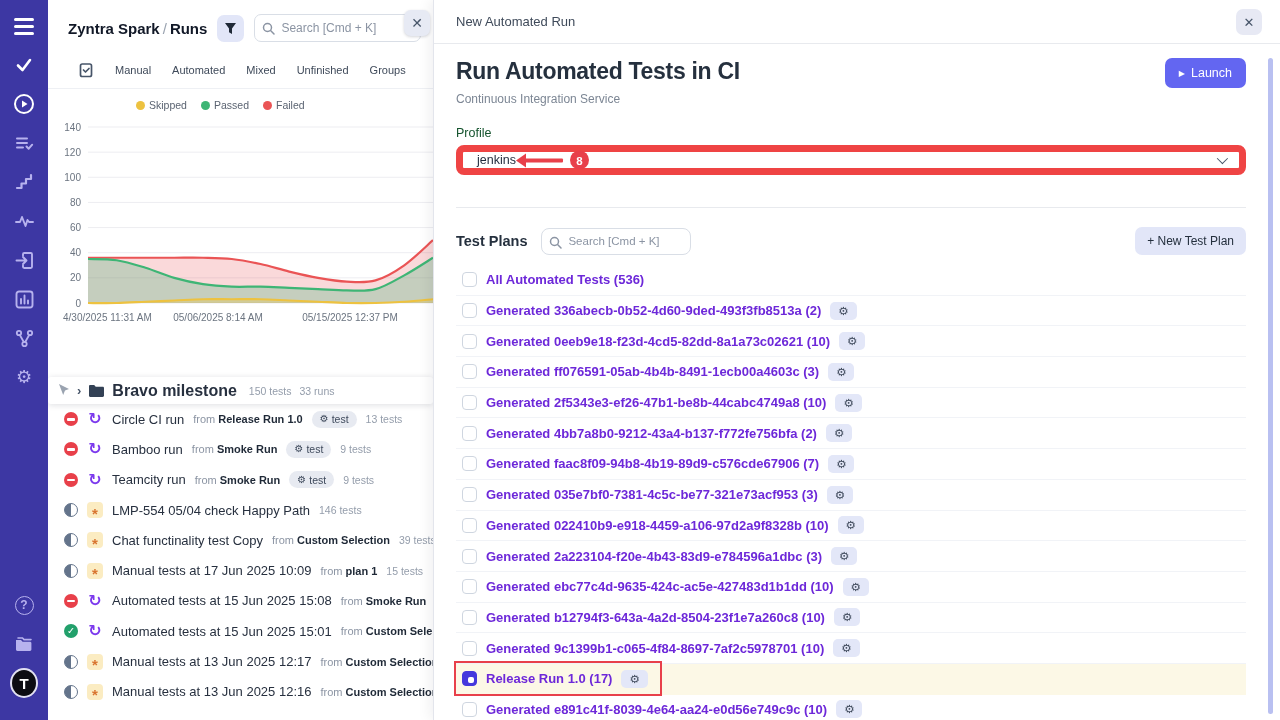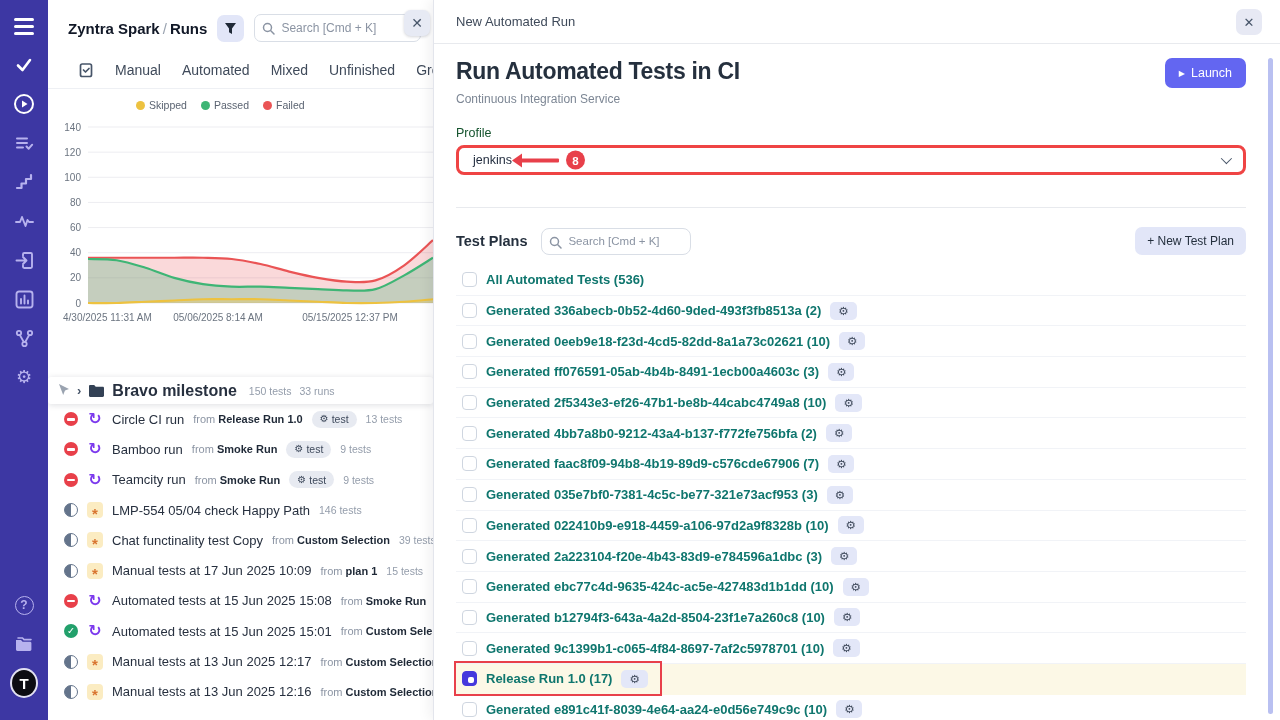--- a/index.html
+++ b/index.html
@@ -34,21 +34,21 @@
   .search-box { position:relative; flex:1; }
   .search-box input { width:100%; height:28px; border:1px solid #d9dee6; border-radius:7px;
     padding:0 8px 0 26px; font-size:12px; color:#334155; outline:none; }
   .search-box input::placeholder { color:#8b94a3; }
   .search-box .mag { position:absolute; left:8px; top:7px; }
   .lp-close { position:absolute; right:3px; top:10px; width:26px; height:26px; border-radius:7px;
     background:#e7eaf4; box-shadow:0 1px 3px rgba(15,23,42,.18); display:flex; align-items:center;
     justify-content:center; font-size:14px; color:#475569; cursor:pointer; z-index:5; }
   .lp-tabs { display:flex; align-items:center; gap:21px; padding:20px 0 10px 30px;
     border-bottom:1px solid #eef0f4; }
-  .lp-tabs .tab { font-size:14px; color:#3f4a5a; cursor:pointer; white-space:nowrap; }
+  .lp-tabs .tab { font-size:11px; color:#3f4a5a; cursor:pointer; white-space:nowrap; }
   .tab-icon { color:#475569; display:flex; }
   .legend { display:flex; gap:14px; padding:10px 0 0 88px; align-items:center; }
   .legend-item { display:flex; align-items:center; gap:4px; font-size:10.5px; color:#5b6472; }
   .legend-dot { width:9px; height:9px; border-radius:50%; }
   #chart-svg { display:block; margin-top:4px; }
   #chart-svg .tick { font-size:10px; fill:#6b7480; }
 
   
   .runs-area { margin-top:48px; }
   .folder-row { display:flex; align-items:center; gap:8px; height:27px; padding-left:10px;
@@ -90,21 +90,21 @@
     background:#e7e9f4; display:flex; align-items:center; justify-content:center; font-size:13px;
     color:#475569; cursor:pointer; }
   .rp-body { padding:14px 34px 0 22px; position:relative; }
   .rp-heading { font-size:23px; font-weight:bold; color:#25303e; letter-spacing:-0.3px; }
   .rp-sub { font-size:12px; color:#7c8694; margin-top:7px; }
   .launch-btn { position:absolute; top:14px; right:34px; background:#6366f1; color:#fff;
     font-size:12.5px; border:none; border-radius:7px; padding:8px 14px; display:flex;
     align-items:center; gap:6px; cursor:pointer; }
   .launch-btn .play { font-size:8px; }
   .profile-label { font-size:12.5px; color:#14532d; margin-top:20px; }
-  .profile-select { margin-top:5px; height:30px; border:3px solid #ef4444; border-radius:8px;
+  .profile-select { margin-top:5px; height:30px; border:7px solid #ef4444; border-radius:8px;
     display:flex; align-items:center; padding:0 14px; position:relative; cursor:pointer; }
   .profile-value { font-size:12.5px; color:#1e293b; }
   .chevron-down { margin-left:auto; width:8px; height:8px; border-right:1.7px solid #475569;
     border-bottom:1.7px solid #475569; transform:rotate(45deg) translateY(-2px); }
   .annot { position:absolute; left:62px; top:50%; transform:translateY(-50%); display:flex;
     align-items:center; pointer-events:none; }
   .annot-arrow { position:relative; width:38px; height:4px; background:#e8404a; border-radius:1px; }
   .annot-arrow::before { content:""; position:absolute; left:-9px; top:-5px; border-top:7px solid transparent;
     border-bottom:7px solid transparent; border-right:10px solid #e8404a; }
   .annot-badge { margin-left:7px; width:19px; height:19px; border-radius:50%; background:#e8404a;
@@ -120,21 +120,21 @@
   .new-plan-btn { margin-left:auto; background:#e2e6f8; border:none; border-radius:7px;
     padding:7px 12px; font-size:12px; color:#25303e; cursor:pointer; white-space:nowrap; }
   .plans-list { margin-top:10px; }
   .plan-row { display:flex; align-items:center; height:30.7px; padding-left:6px; gap:9px;
     border-bottom:1px solid #f1f3f7; position:relative; }
   .checkbox { width:15px; height:15px; border:1.5px solid #cfd6e0; border-radius:4px; background:#fff;
     flex-shrink:0; position:relative; cursor:pointer; }
   .plan-row.checked .checkbox { background:#4438dd; border-color:#4438dd; }
   .plan-row.checked .checkbox::after { content:""; position:absolute; left:4.5px; top:4.5px;
     width:6px; height:6px; background:#fff; border-radius:2px; }
-  .plan-label { font-size:13px; font-weight:600; color:#0f766e; white-space:nowrap; }
+  .plan-label { font-size:13px; font-weight:600; color:#6d28d9; white-space:nowrap; }
   .plan-row.bold .plan-label { font-weight:bold; }
   .gear-badge { display:none; align-items:center; justify-content:center; background:#e3e7f8;
     border-radius:5px; padding:2px 8px; font-size:11.5px; color:#3f4a5c; cursor:pointer; }
   .plan-row.gear .gear-badge { display:inline-flex; }
   .plan-row.highlight { background:#fcf8e6; border-bottom-color:#fcf8e6; }
   .red-box { display:none; }
   .plan-row.highlight .red-box { display:block; position:absolute; left:-2px; top:-3px; width:208px;
     height:35px; border:2.5px solid #e8404a; pointer-events:none; }
   .rp-scrollbar { position:absolute; right:7px; top:58px; width:5px; height:656px;
     background:#b9c0f1; border-radius:3px; }

